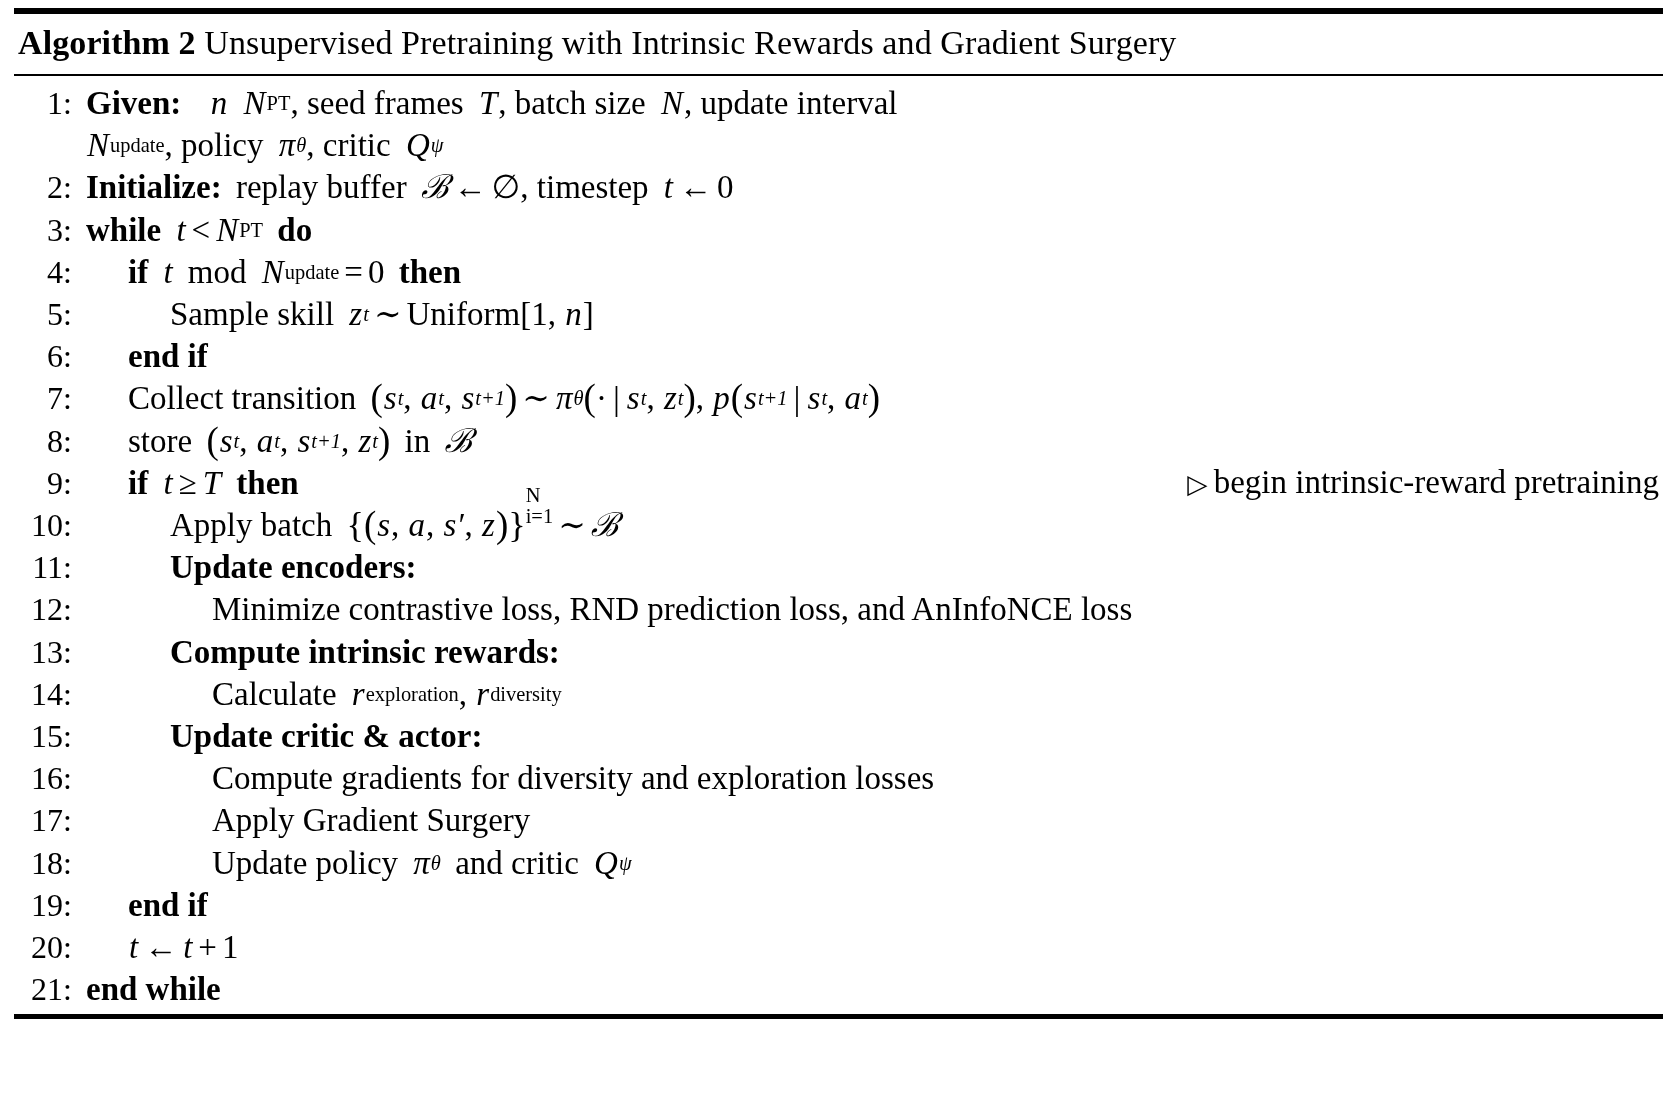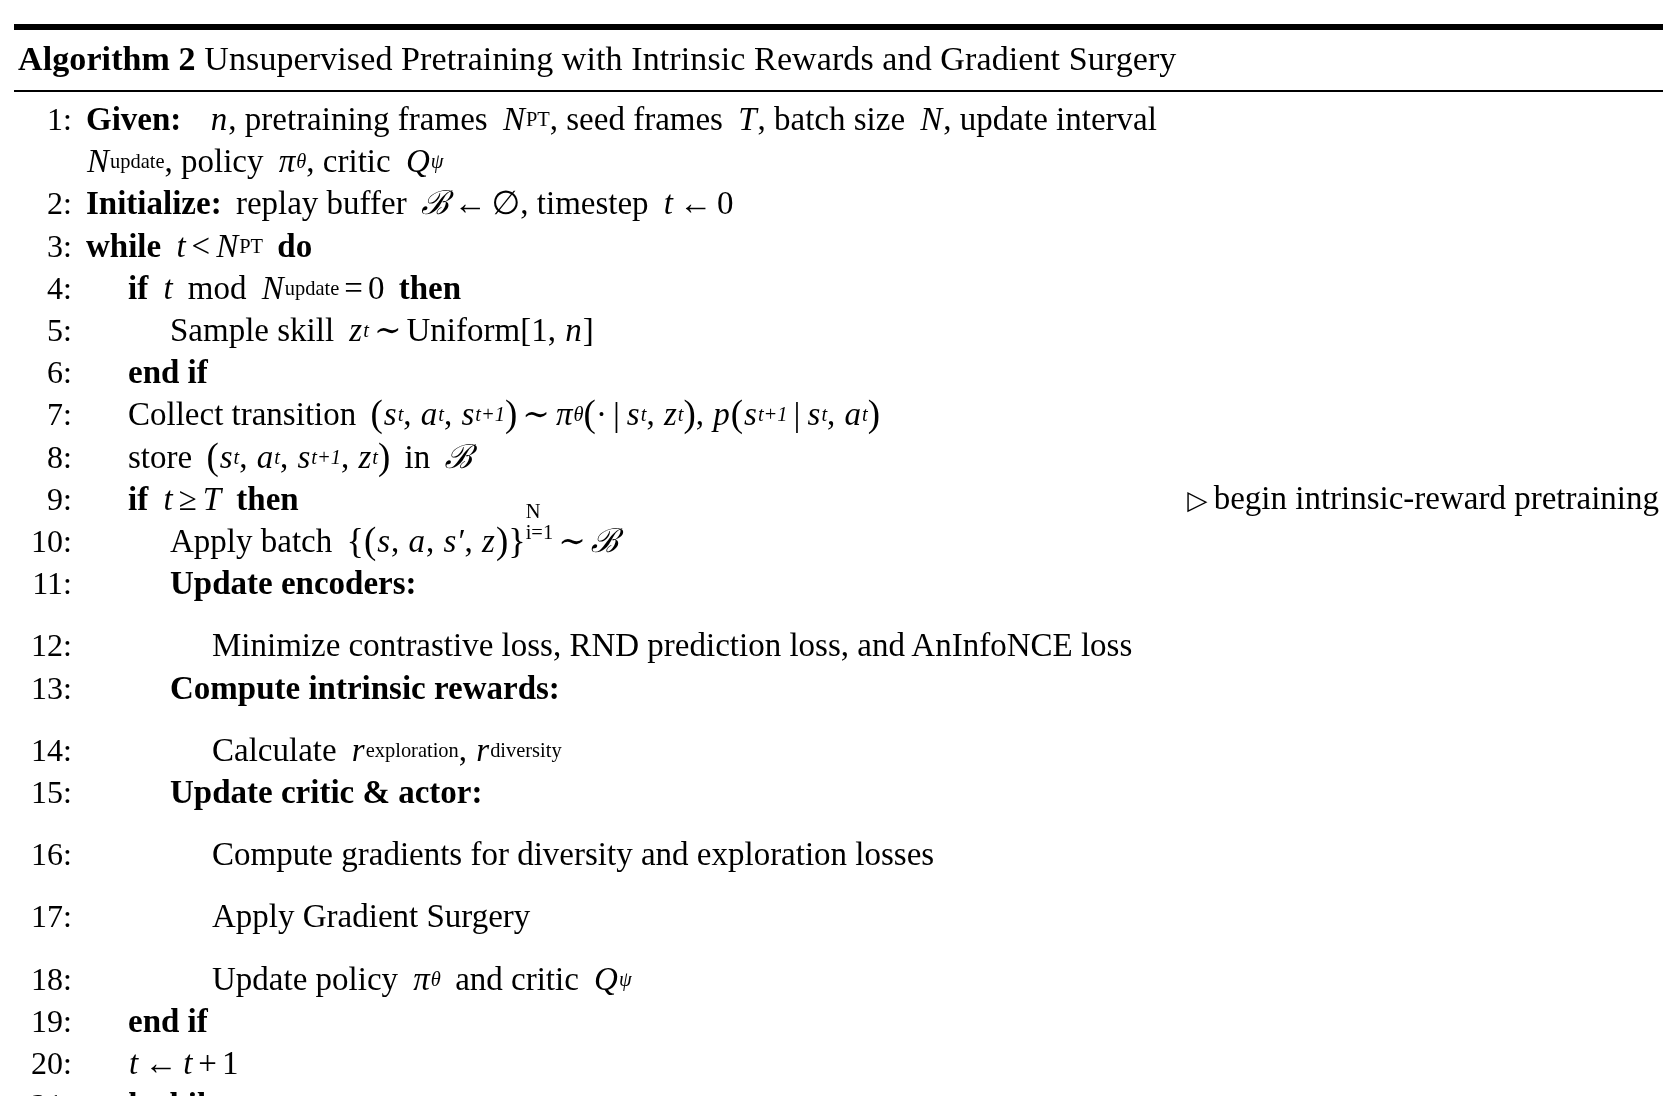--- a/index.html
+++ b/index.html
@@ -12,21 +12,21 @@
     height: 1096px;
     font-family: "Liberation Serif", "DejaVu Serif", serif;
     color: #000000;
     overflow: hidden;
   }
 
   .algorithm-float {
     width: 1677px;
     height: 788px;
     box-sizing: border-box;
-    padding: 16px 14px;
+    padding: 0 14px;
     display: flex;
     flex-direction: column;
   }
 
   .rule-thick-top {
     border-top: 6px solid #000;
     margin: 8px 0 0 0;
     height: 0;
     flex: 0 0 auto;
   }
@@ -77,21 +77,21 @@
   .content {
     flex: 1 1 auto;
     position: relative;
     display: flex;
     align-items: center;
   }
 
   .ind0 { padding-left: 0px; }
   .ind1 { padding-left: 42px; }
   .ind2 { padding-left: 84px; }
-  .ind3 { padding-left: 126px; margin-top: 20px; }
+  .ind3 { padding-left: 126px; }
 
   .b { font-weight: bold; }
   .mathvar {
     font-style: italic;
     padding: 0 1px;
   }
   .mathup { font-style: normal; }
   .cal {
     font-style: italic;
     font-family: "DejaVu Serif", "Liberation Serif", serif;
@@ -157,21 +157,20 @@
 
   <div class="algo-body">
 
     <div class="line">
       <span class="lineno">1:</span>
       <span class="content ind0">
         <span class="b">Given:</span>
           <span class="opn">&nbsp;</span>
           <span class="opn">&nbsp;</span>
           <span class="mathvar">n</span>
-          <span>, pretraining frames</span>
           <span class="opn">&nbsp;</span>
           <span class="mathvar">N</span>
           <span class="sub">PT</span>
           <span>, seed frames</span>
           <span class="opn">&nbsp;</span>
           <span class="mathvar">T</span>
           <span>, batch size</span>
           <span class="opn">&nbsp;</span>
           <span class="mathvar">N</span>
           <span>, update interval</span>

